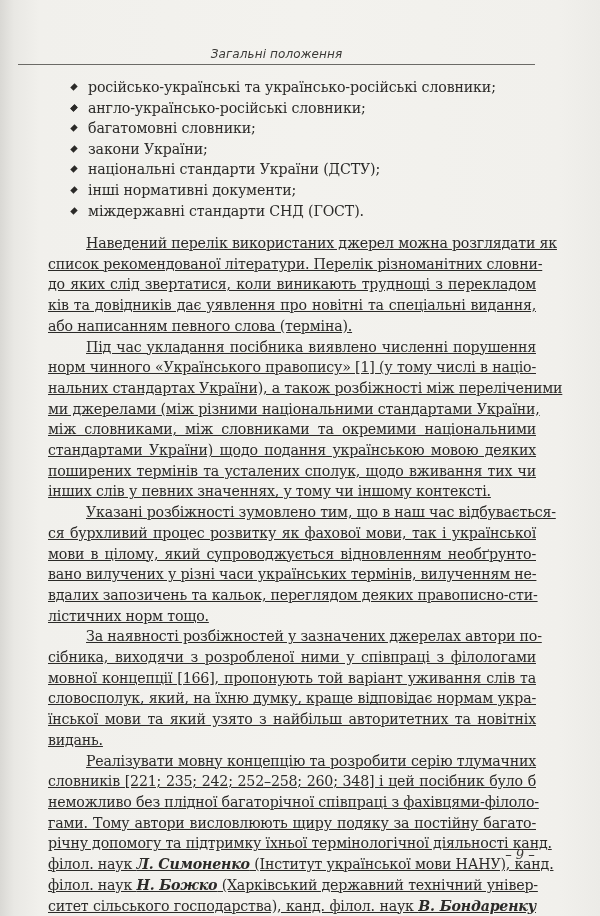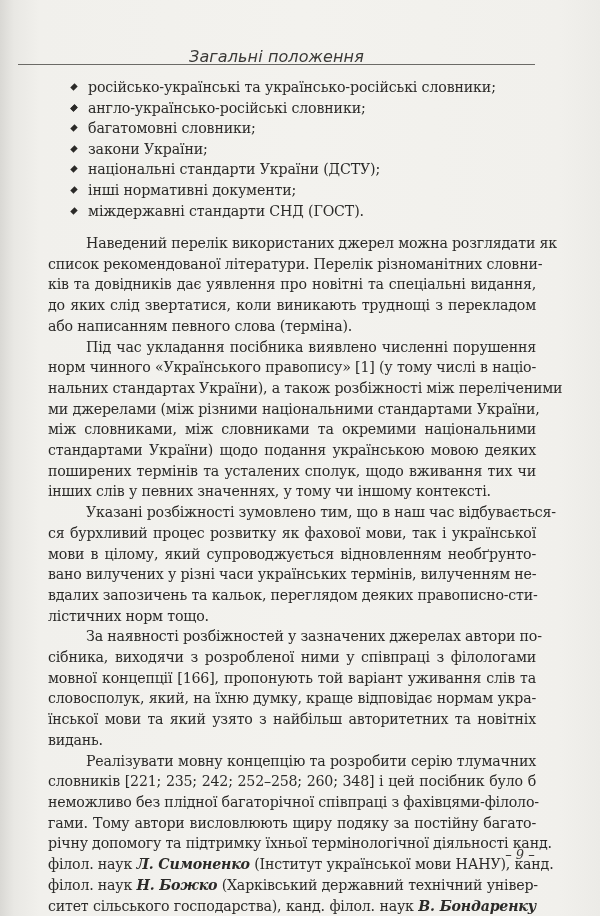--- a/index.html
+++ b/index.html
@@ -8,21 +8,21 @@
     background: linear-gradient(90deg, #d9d8d4 0px, #e9e8e4 14px, #f1f0ec 40px, #f3f2ee 300px, #f1f0ec 560px, #ecebe7 600px);
     font-family: "DejaVu Serif", serif;
     color: #2b2a28;
     position: relative;
   }
   .page { position: absolute; left: 0; top: 0; width: 600px; height: 916px; }
   .running-head {
     position: absolute; left: 18px; top: 47px; width: 517px;
     text-align: center;
     font-family: "DejaVu Sans", sans-serif; font-style: italic;
-    font-size: 16px; color: #3a3936; letter-spacing: 0.1px;
+    font-size: 12px; color: #3a3936; letter-spacing: 0.1px;
   }
   .head-rule {
     position: absolute; left: 18px; top: 64px; width: 517px; height: 0;
     border-top: 1.3px solid #6b6a66;
   }
   .bullets {
     position: absolute; left: 68px; top: 77px; width: 480px;
     margin: 0; padding: 0; list-style: none;
     font-size: 14.2px; line-height: 20.6px;
     letter-spacing: -0.15px;
@@ -31,21 +31,21 @@
   .bullets li .bullet-icon {
     position: absolute; left: 3px; top: 7px; width: 6px; height: 6px;
     background: #2b2a28; transform: rotate(45deg) scale(0.75, 1);
   }
   .body-text {
     position: absolute; left: 48px; top: 233px; width: 488px;
     font-size: 14.2px; line-height: 20.7px;
     letter-spacing: -0.2px;
   }
   .para { margin: 0; }
-  .line { display: block; white-space: nowrap; text-align: justify; text-align-last: justify; }
+  .line { display: block; white-space: nowrap; text-align: justify; text-align-last: justify; text-decoration: underline; }
   .line.last { text-align-last: left; }
   .line.first { padding-left: 38px; }
   .bold-name { font-weight: bold; font-style: italic; }
   .page-number {
     position: absolute; left: 500px; top: 847px; width: 40px; text-align: center;
     font-size: 13px; font-style: italic; color: #3a3936;
   }
 </style>
 </head>
 <body>
@@ -63,22 +63,22 @@
     <li><span class="bullet-icon"></span><span>закони України;</span></li>
     <li><span class="bullet-icon"></span><span>національні стандарти України (ДСТУ);</span></li>
     <li><span class="bullet-icon"></span><span>інші нормативні документи;</span></li>
     <li><span class="bullet-icon"></span><span>міждержавні стандарти СНД (ГОСТ).</span></li>
   </ul>
 
   <div class="body-text">
     <p class="para">
       <span class="line first">Наведений перелік використаних джерел можна розглядати як</span>
       <span class="line">список рекомендованої літератури. Перелік різноманітних словни-</span>
+      <span class="line">до яких слід звертатися, коли виникають труднощі з перекладом</span>
       <span class="line">ків та довідників дає уявлення про новітні та спеціальні видання,</span>
-      <span class="line">до яких слід звертатися, коли виникають труднощі з перекладом</span>
       <span class="line last">або написанням певного слова (терміна).</span>
     </p>
     <p class="para">
       <span class="line first">Під час укладання посібника виявлено численні порушення</span>
       <span class="line">норм чинного «Українського правопису» [1] (у тому числі в націо-</span>
       <span class="line">нальних стандартах України), а також розбіжності між переліченими</span>
       <span class="line">ми джерелами (між різними національними стандартами України,</span>
       <span class="line">між словниками, між словниками та  окремими національними</span>
       <span class="line">стандартами України) щодо подання українською мовою деяких</span>
       <span class="line">поширених термінів та усталених сполук, щодо вживання тих чи</span>

